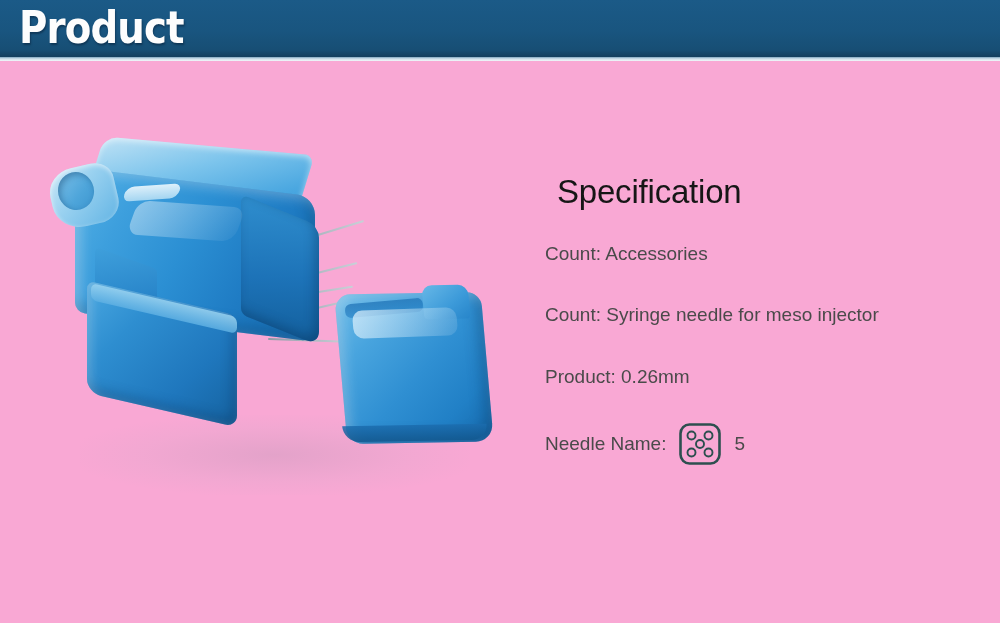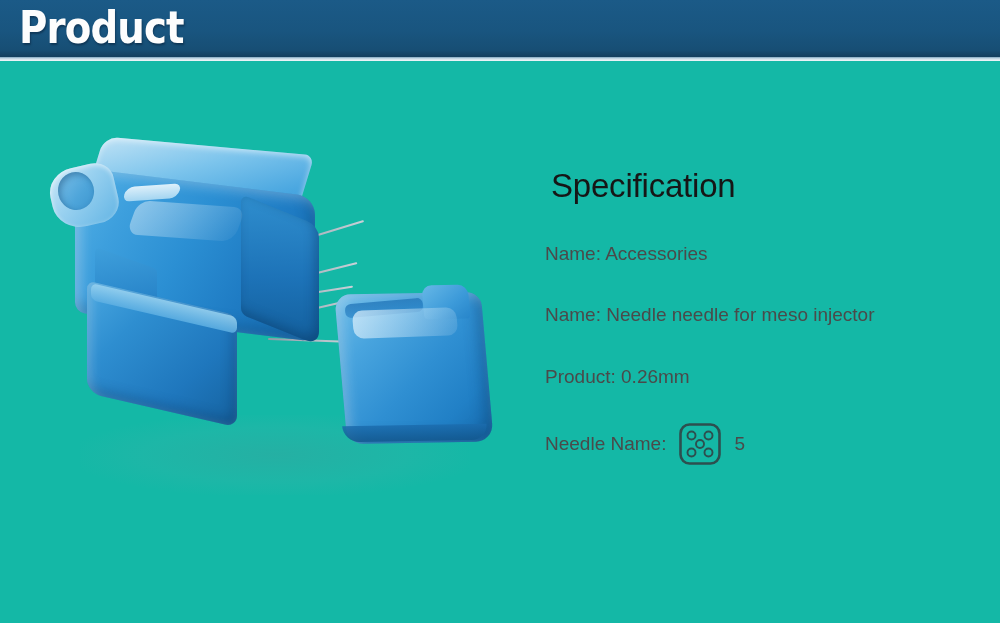--- a/index.html
+++ b/index.html
@@ -8,21 +8,21 @@
     padding: 0;
     background: #ffffff;
   }
   body {
     font-family: "Liberation Sans", sans-serif;
   }
   #page {
     position: relative;
     width: 1000px;
     height: 623px;
-    background: #14b8a6;
+    background: #f9a8d4;
     overflow: hidden;
   }
 
   
   #header-banner {
     position: absolute;
     left: 0; top: 0;
     width: 1000px;
     height: 57px;
     background: linear-gradient(180deg, #1b5a87 0%, #19557f 55%, #174e74 88%, #143f5e 100%);
@@ -243,21 +243,21 @@
   #spec-panel {
     position: absolute;
     left: 545px;
     top: 160px;
     width: 430px;
   }
   #spec-heading {
     font-size: 33px;
     font-weight: normal;
     color: #161616;
-    margin: 6px;
+    margin: 12px;
     line-height: 40px;
     letter-spacing: -0.2px;
     white-space: nowrap;
   }
   .spec-row {
     font-size: 19px;
     color: #4a4a4a;
     line-height: 24px;
     white-space: nowrap;
     display: flex;
@@ -322,25 +322,25 @@
       <div id="cap-edge"></div>
     </div>
 
   </div>
 
   <div id="spec-panel">
 
     <h1 id="spec-heading">Specification</h1>
 
     <div class="spec-row" id="spec-row-type">
-      <span>Name: Accessories</span>
+      <span>Count: Accessories</span>
     </div>
 
     <div class="spec-row" id="spec-row-name">
-      <span>Name: Needle needle for meso injector</span>
+      <span>Count: Syringe needle for meso injector</span>
     </div>
 
     <div class="spec-row" id="spec-row-diameter">
       <span>Product: 0.26mm</span>
     </div>
 
     <div class="spec-row" id="spec-row-count">
       <span>Needle Name:</span>
       <span id="needle-count-icon">
         <svg width="44" height="44" viewBox="0 0 44 44" xmlns="http://www.w3.org/2000/svg">

